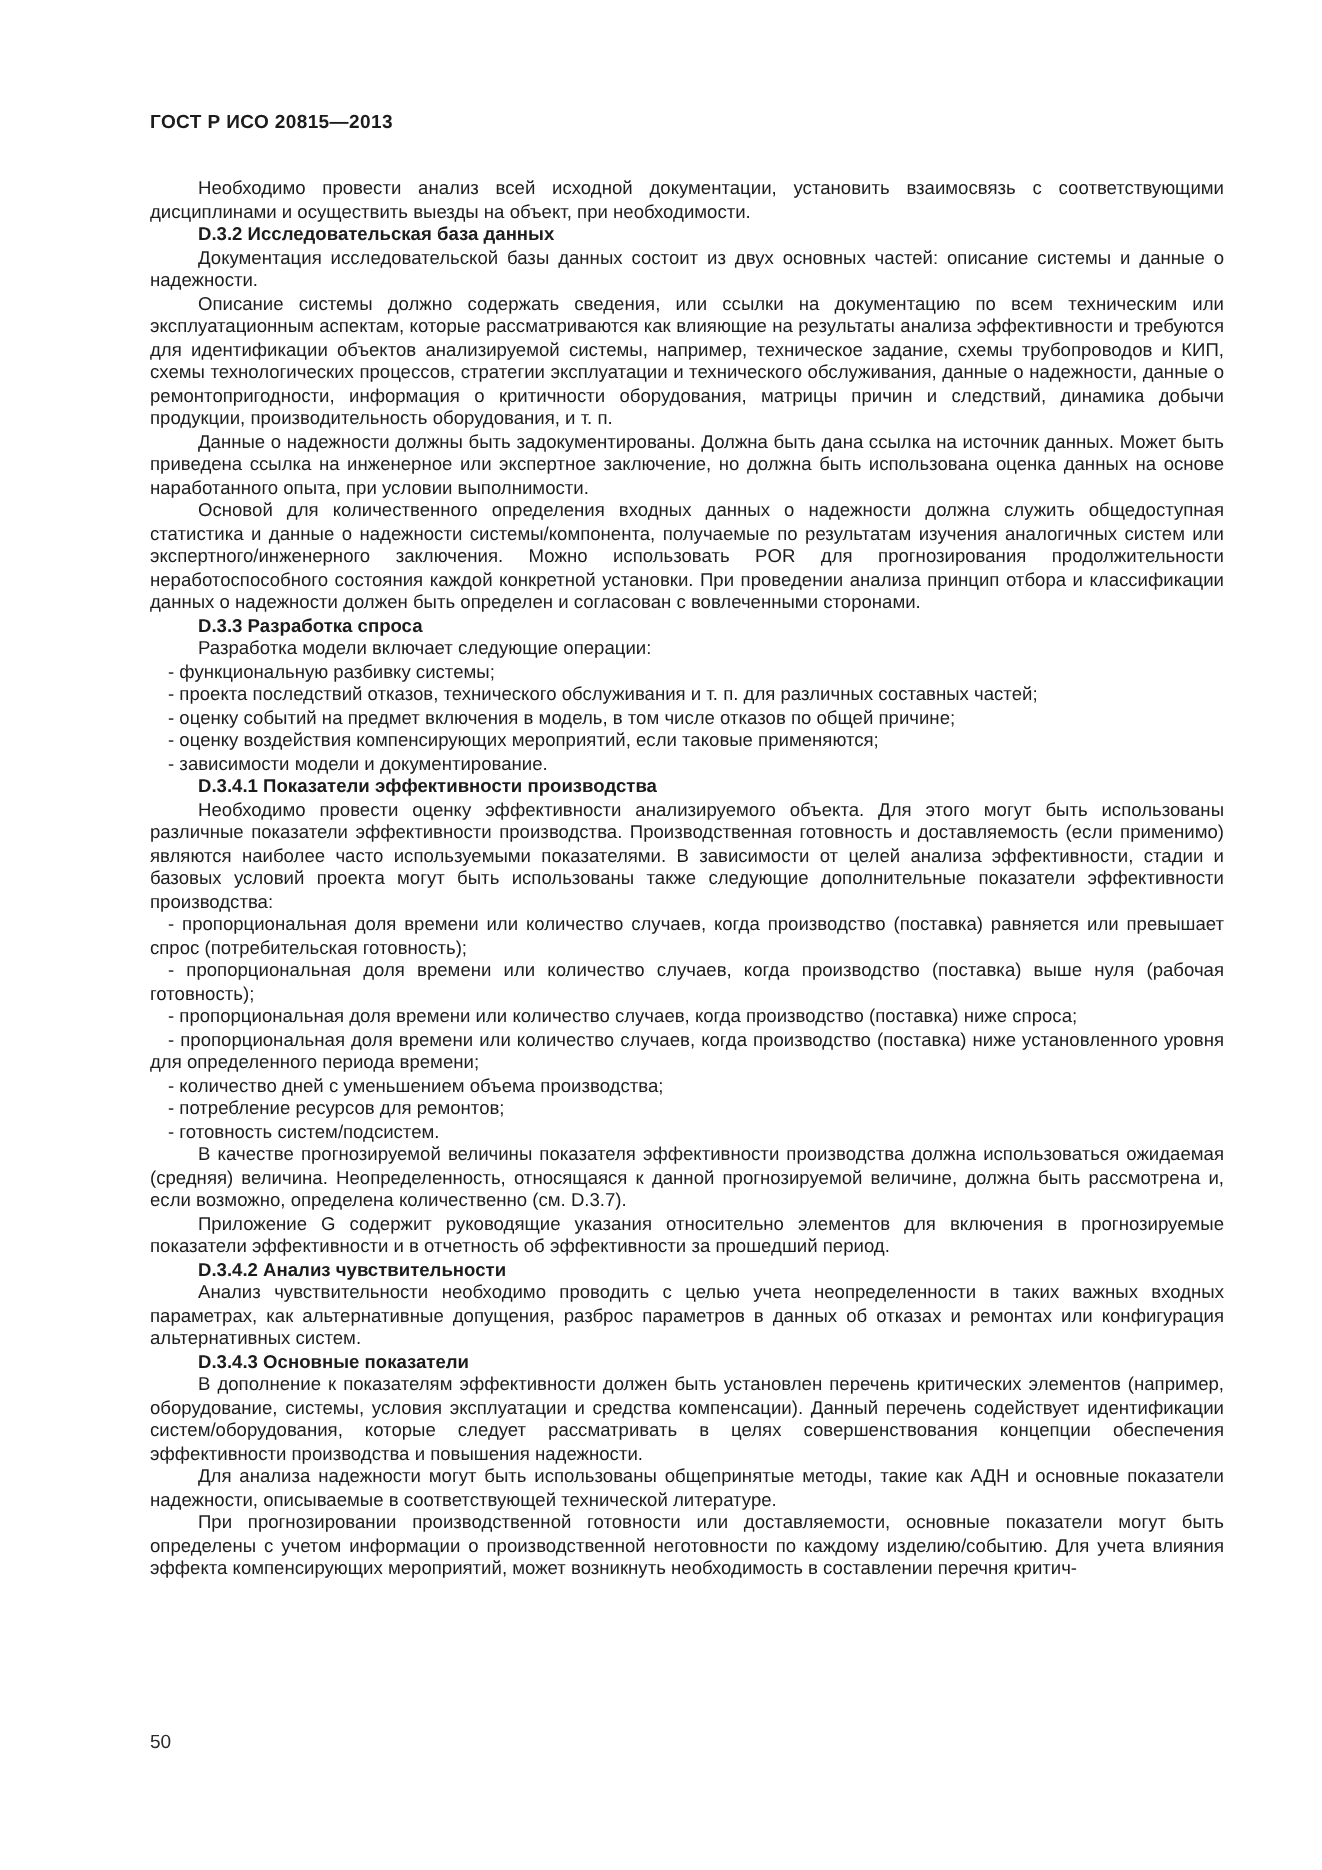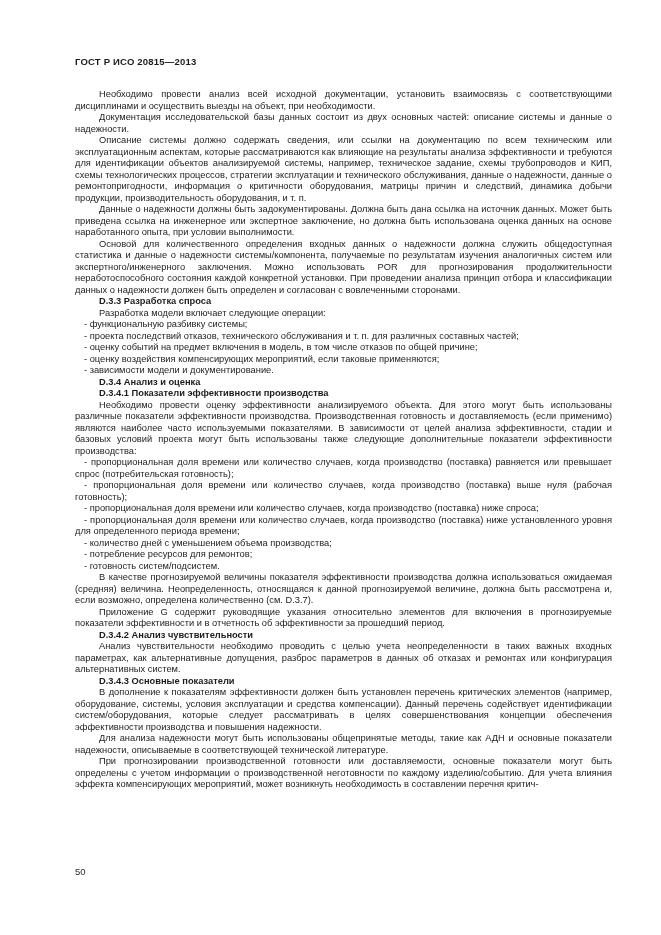--- a/index.html
+++ b/index.html
@@ -56,32 +56,32 @@
   }
 </style>
 </head>
 <body>
 
 <div class="page">
   <div class="doc-header">ГОСТ Р ИСО 20815—2013</div>
 
   <div class="doc-body">
       <p class="para body">Необходимо провести анализ всей исходной документации, установить взаимосвязь с соответствующими дисциплинами и осуществить выезды на объект, при необходимости.</p>
+      <p class="para heading">D.3.2 Исследовательская база данных</p>
       <p class="para body">Документация исследовательской базы данных состоит из двух основных частей: описание системы и данные о надежности.</p>
       <p class="para body">Описание системы должно содержать сведения, или ссылки на документацию по всем техническим или эксплуатационным аспектам, которые рассматриваются как влияющие на результаты анализа эффективности и требуются для идентификации объектов анализируемой системы, например, техническое задание, схемы трубопроводов и КИП, схемы технологических процессов, стратегии эксплуатации и технического обслуживания, данные о надежности, данные о ремонтопригодности, информация о критичности оборудования, матрицы причин и следствий, динамика добычи продукции, производительность оборудования, и т. п.</p>
       <p class="para body">Данные о надежности должны быть задокументированы. Должна быть дана ссылка на источник данных. Может быть приведена ссылка на инженерное или экспертное заключение, но должна быть использована оценка данных на основе наработанного опыта, при условии выполнимости.</p>
       <p class="para body">Основой для количественного определения входных данных о надежности должна служить общедоступная статистика и данные о надежности системы/компонента, получаемые по результатам изучения аналогичных систем или экспертного/инженерного заключения. Можно использовать POR для прогнозирования продолжительности неработоспособного состояния каждой конкретной установки. При проведении анализа принцип отбора и классификации данных о надежности должен быть определен и согласован с вовлеченными сторонами.</p>
       <p class="para heading">D.3.3 Разработка спроса</p>
       <p class="para body">Разработка модели включает следующие операции:</p>
       <p class="para list">- функциональную разбивку системы;</p>
       <p class="para list">- проекта последствий отказов, технического обслуживания и т. п. для различных составных частей;</p>
       <p class="para list">- оценку событий на предмет включения в модель, в том числе отказов по общей причине;</p>
       <p class="para list">- оценку воздействия компенсирующих мероприятий, если таковые применяются;</p>
       <p class="para list">- зависимости модели и документирование.</p>
-      <p class="para heading">D.3.4 Анализ и оценка</p>
       <p class="para heading">D.3.4.1 Показатели эффективности производства</p>
       <p class="para body">Необходимо провести оценку эффективности анализируемого объекта. Для этого могут быть использованы различные показатели эффективности производства. Производственная готовность и доставляемость (если применимо) являются наиболее часто используемыми показателями. В зависимости от целей анализа эффективности, стадии и базовых условий проекта могут быть использованы также следующие дополнительные показатели эффективности производства:</p>
       <p class="para list">- пропорциональная доля времени или количество случаев, когда производство (поставка) равняется или превышает спрос (потребительская готовность);</p>
       <p class="para list">- пропорциональная доля времени или количество случаев, когда производство (поставка) выше нуля (рабочая готовность);</p>
       <p class="para list">- пропорциональная доля времени или количество случаев, когда производство (поставка) ниже спроса;</p>
       <p class="para list">- пропорциональная доля времени или количество случаев, когда производство (поставка) ниже установленного уровня для определенного периода времени;</p>
       <p class="para list">- количество дней с уменьшением объема производства;</p>
       <p class="para list">- потребление ресурсов для ремонтов;</p>
       <p class="para list">- готовность систем/подсистем.</p>
       <p class="para body">В качестве прогнозируемой величины показателя эффективности производства должна использоваться ожидаемая (средняя) величина. Неопределенность, относящаяся к данной прогнозируемой величине, должна быть рассмотрена и, если возможно, определена количественно (см. D.3.7).</p>

